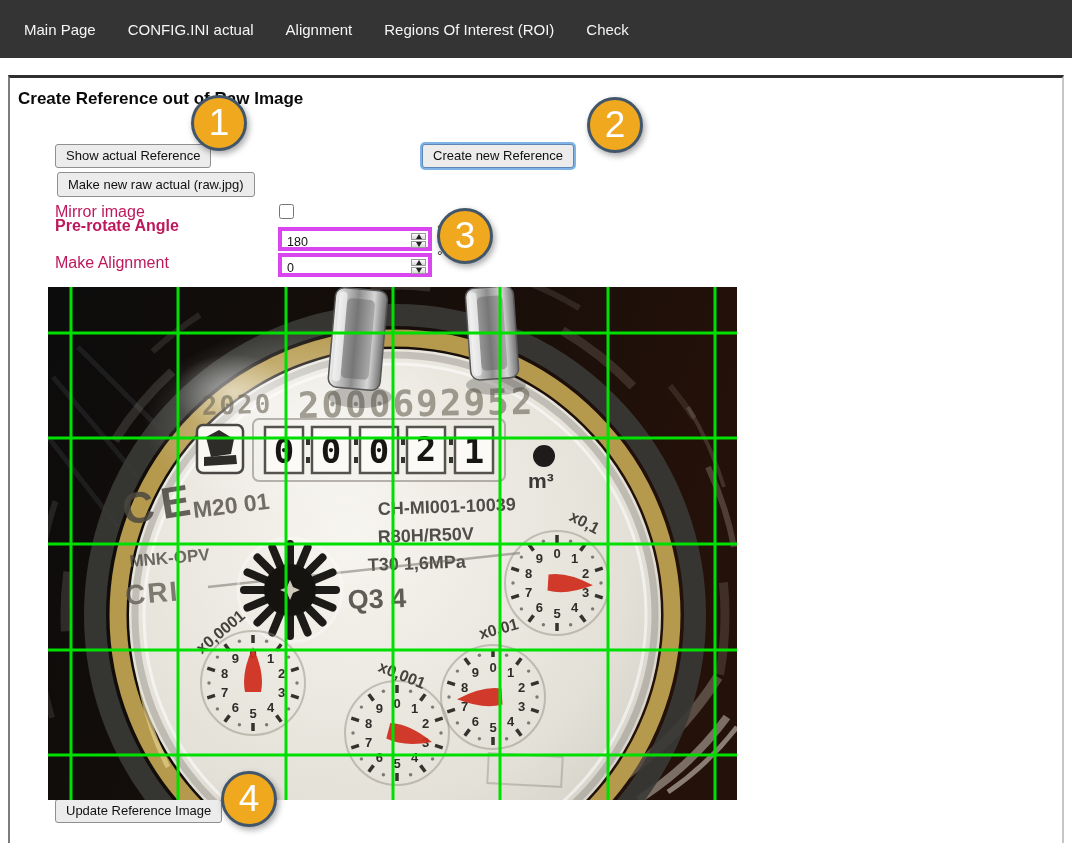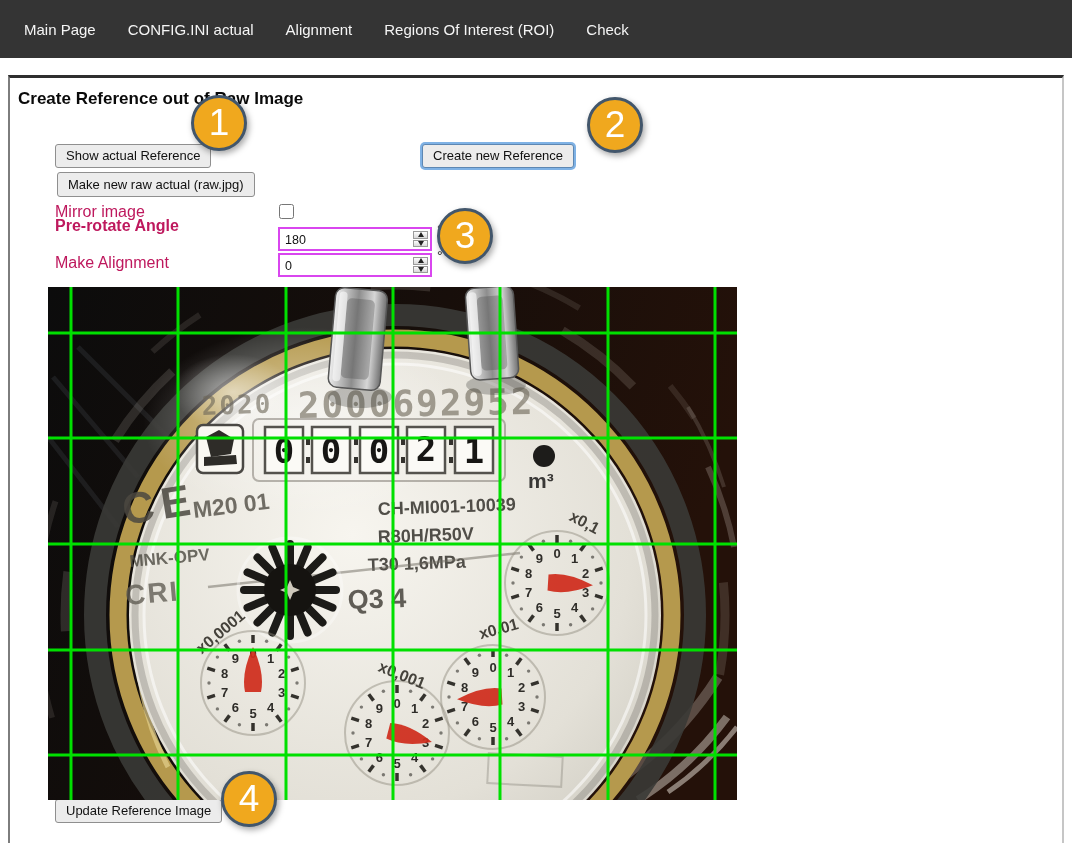--- a/index.html
+++ b/index.html
@@ -42,21 +42,21 @@
   }
   .lbl-mirror{left:55px;top:203px;}
   .lbl-prerotate{left:55px;top:217px;font-weight:bold;}
   .lbl-fine{left:55px;top:254px;}
   .chk{
     position:absolute;left:279px;top:204px;width:15px;height:15px;margin:0;
     accent-color:#444;cursor:pointer;
   }
   .num-input{
     position:absolute;width:154px;height:24px;box-sizing:border-box;
-    border:2px solid #d946ef;background:#fff;
+    border:4px solid #d946ef;background:#fff;
   }
   .ni-1{left:278px;top:227px;}
   .ni-2{left:278px;top:253px;}
   .num-input .val{
     position:absolute;left:5px;top:4px;font-size:12.5px;color:#111;
     width:120px;border:none;outline:none;padding:0;background:transparent;
     font-family:"Liberation Sans",sans-serif;
   }
   .spinner{
     position:absolute;right:1px;top:1px;bottom:1px;width:17px;

